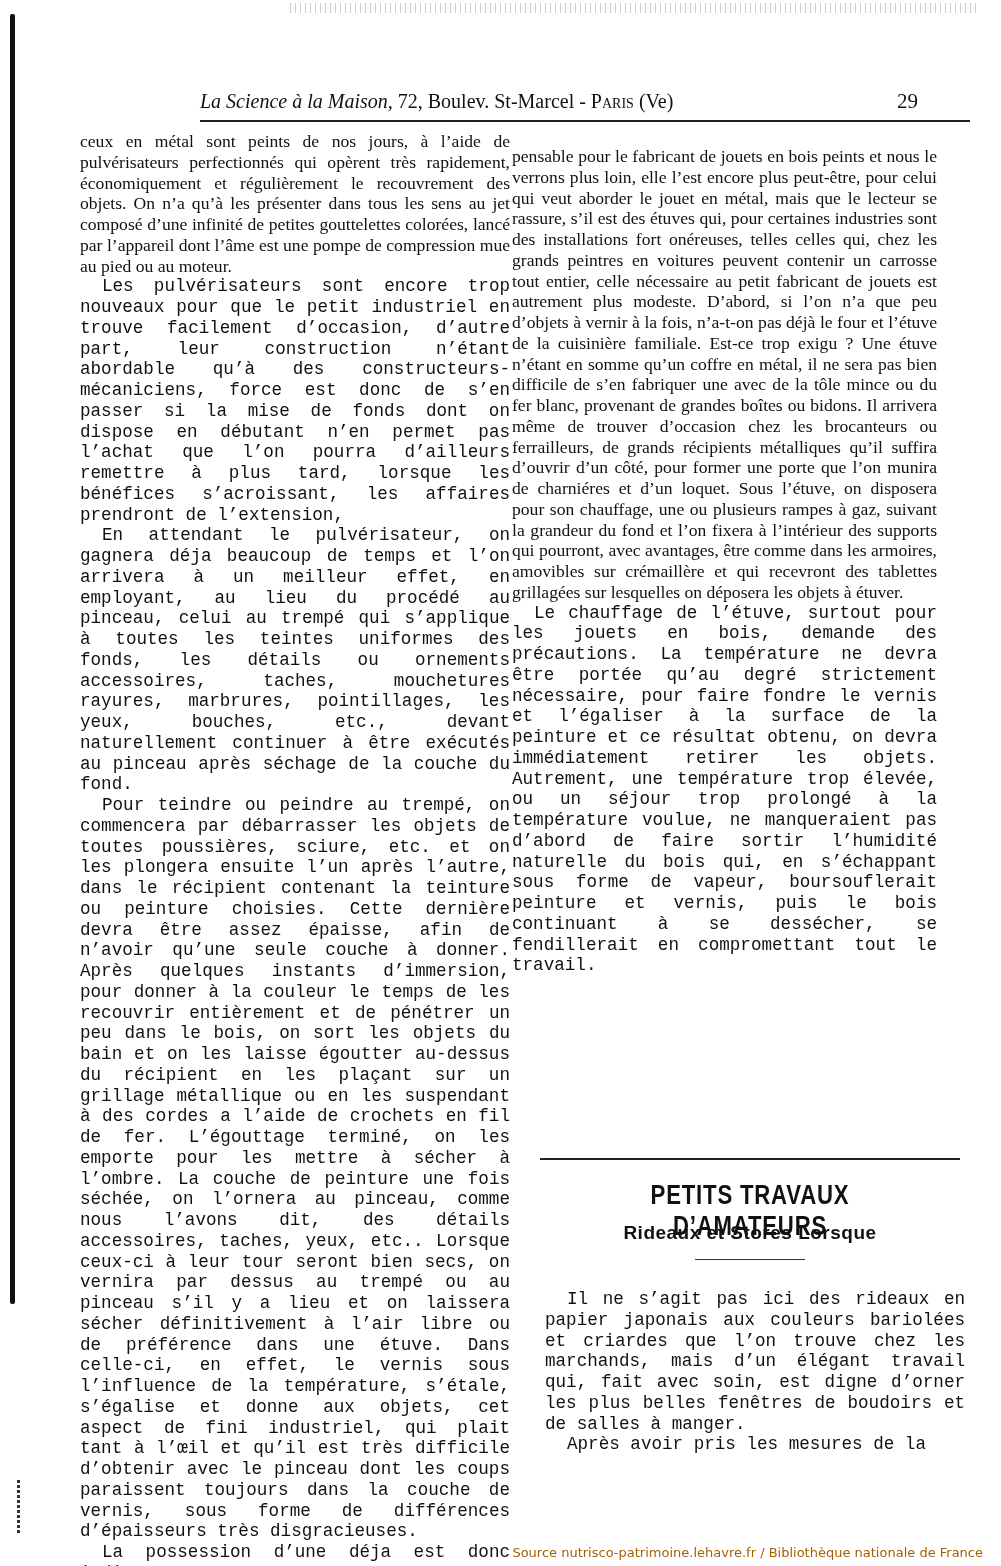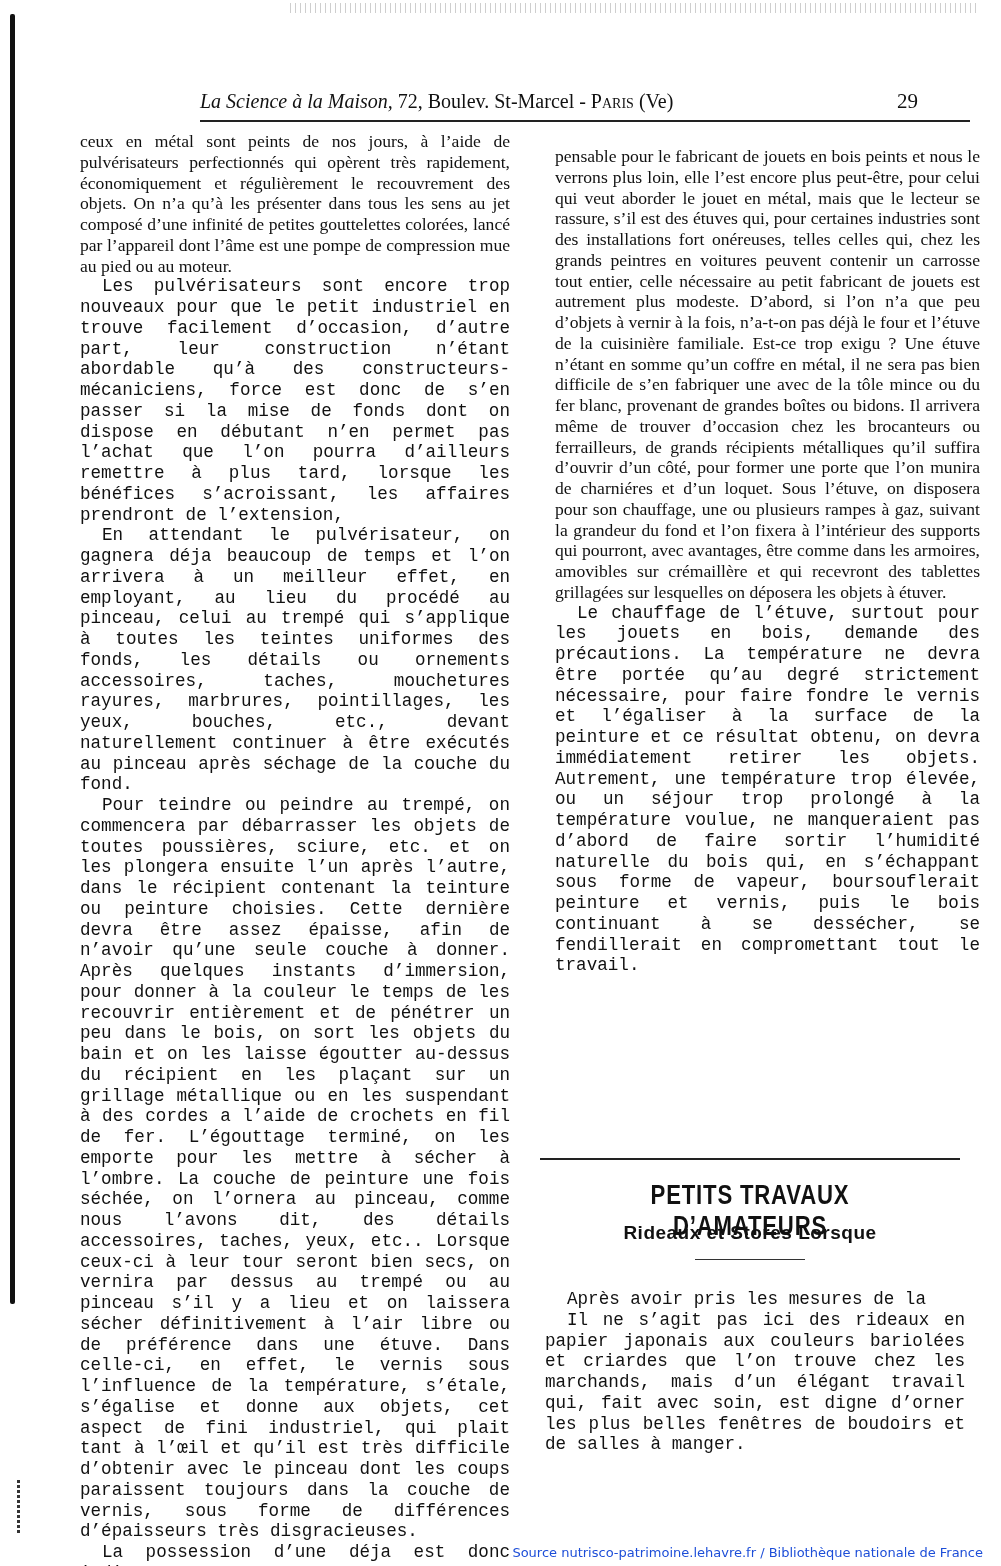--- a/index.html
+++ b/index.html
@@ -32,21 +32,21 @@
   .head-rule {
     position: absolute; left: 200px; top: 120px; width: 770px; height: 0;
     border-top: 2px solid #222;
   }
   .col {
     position: absolute; top: 140px;
     font-family: "Liberation Serif", serif; font-size: 17.6px; line-height: 20.75px;
     text-align: justify; hyphens: none;
   }
   .col.left { left: 80px; width: 430px; top: 131px; }
-  .col.right { left: 555px; width: 425px; top: 146px; }
+  .col.right { left: 512px; width: 425px; top: 146px; }
   .col p { margin: 0; text-indent: 0; }
   .col p.indent { text-indent: 22px; font-family: Liberation Mono, monospace; }
   .col p.first { text-indent: 0; }
   .signature {
     display: flex; justify-content: space-between; padding-left: 98px; padding-right: 20px;
     margin-top: 2px; font-size: 17.6px;
   }
   .signature .cont { font-style: italic; }
   .section-rule {
     position: absolute; left: 540px; top: 1158px; width: 420px; border-top: 2px solid #222;
@@ -60,21 +60,21 @@
     position: absolute; left: 540px; top: 1222px; width: 420px; text-align: center;
     font-family: "Liberation Sans", sans-serif; font-weight: bold; font-size: 19px;
     letter-spacing: 0.5px;
   }
   .short-rule {
     position: absolute; left: 695px; top: 1259px; width: 110px; border-top: 1.5px solid #333;
   }
   .col.new-article { left: 545px; width: 420px; top: 1289px; }
   .source-credit {
     position: absolute; right: 18px; bottom: 6px;
-    font-family: "DejaVu Sans", sans-serif; font-size: 13px; color: #1d4ed8; margin-left: 14px;
+    font-family: "DejaVu Sans", sans-serif; font-size: 13px; color: #a16207; margin-left: 14px;
   }
 </style>
 </head>
 <body>
 
 <div class="scan-noise"></div>
 <div class="binding-edge"></div>
 <div class="binding-edge-low"></div>
 
 <div class="running-head">
@@ -99,17 +99,17 @@
   <p class="first">pensable pour le fabricant de jouets en bois peints et nous le verrons plus loin, elle l’est encore plus peut-être, pour celui qui veut aborder le jouet en métal, mais que le lecteur se rassure, s’il est des étuves qui, pour certaines industries sont des installations fort onéreuses, telles celles qui, chez les grands peintres en voitures peuvent contenir un carrosse tout entier, celle nécessaire au petit fabricant de jouets est autrement plus modeste. D’abord, si l’on n’a que peu d’objets à vernir à la fois, n’a-t-on pas déjà le four et l’étuve de la cuisinière familiale. Est-ce trop exigu ? Une étuve n’étant en somme qu’un coffre en métal, il ne sera pas bien difficile de s’en fabriquer une avec de la tôle mince ou du fer blanc, provenant de grandes boîtes ou bidons. Il arrivera même de trouver d’occasion chez les brocanteurs ou ferrailleurs, de grands récipients métalliques qu’il suffira d’ouvrir d’un côté, pour former une porte que l’on munira de charniéres et d’un loquet. Sous l’étuve, on disposera pour son chauffage, une ou plusieurs rampes à gaz, suivant la grandeur du fond et l’on fixera à l’intérieur des supports qui pourront, avec avantages, être comme dans les armoires, amovibles sur crémaillère et qui recevront des tablettes grillagées sur lesquelles on déposera les objets à étuver.</p>
   <p class="indent">Le chauffage de l’étuve, surtout pour les jouets en bois, demande des précautions. La température ne devra être portée qu’au degré strictement nécessaire, pour faire fondre le vernis et l’égaliser à la surface de la peinture et ce résultat obtenu, on devra immédiatement retirer les objets. Autrement, une température trop élevée, ou un séjour trop prolongé à la température voulue, ne manqueraient pas d’abord de faire sortir l’humidité naturelle du bois qui, en s’échappant sous forme de vapeur, boursouflerait peinture et vernis, puis le bois continuant à se dessécher, se fendillerait en compromettant tout le travail.</p>
 </div>
 
 <div class="section-rule"></div>
 <div class="section-title">PETITS TRAVAUX D’AMATEURS</div>
 <div class="section-subtitle">Rideaux et Stores Lorsque</div>
 <div class="short-rule"></div>
 
 <div class="col new-article">
+  <p class="indent">Il ne s’agit pas ici des rideaux en papier japonais aux couleurs bariolées et criardes que l’on trouve chez les marchands, mais d’un élégant travail qui, fait avec soin, est digne d’orner les plus belles fenêtres de boudoirs et de salles à manger.</p>
   <p class="indent">Après avoir pris les mesures de la</p>
-  <p class="indent">Il ne s’agit pas ici des rideaux en papier japonais aux couleurs bariolées et criardes que l’on trouve chez les marchands, mais d’un élégant travail qui, fait avec soin, est digne d’orner les plus belles fenêtres de boudoirs et de salles à manger.</p>
 </div>
 
 <div class="source-credit">Source nutrisco-patrimoine.lehavre.fr / Bibliothèque nationale de France</div>
 
 </body></html>

